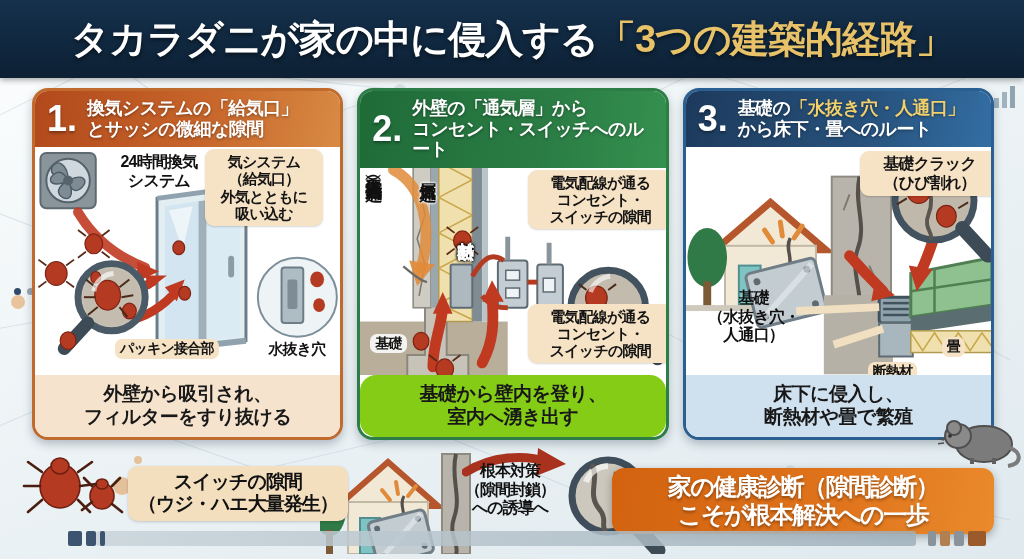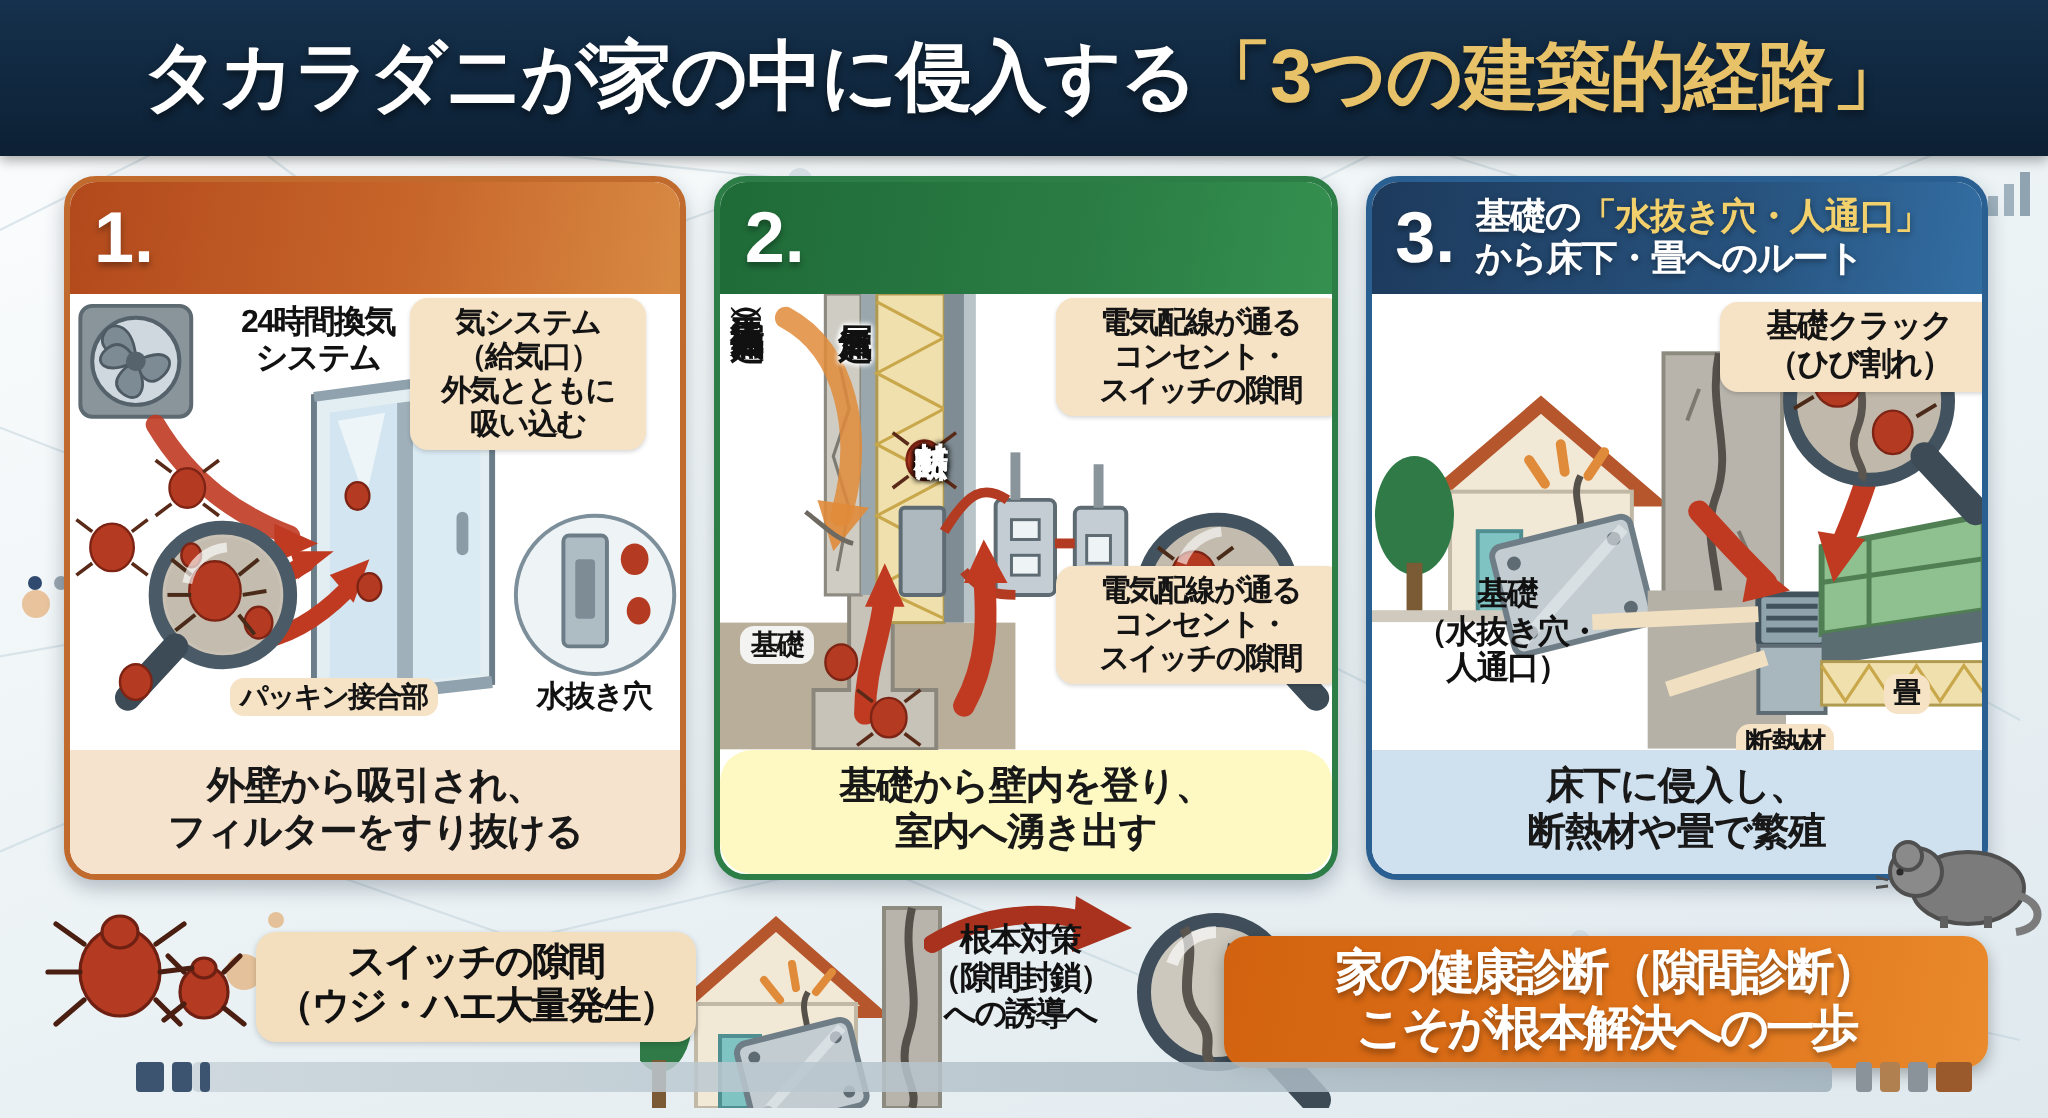--- a/index.html
+++ b/index.html
@@ -55,21 +55,21 @@
   .p1 .head{background:linear-gradient(100deg,#b2491c 0%,#c7652a 55%,#d88a43 100%);}
   .p2 .head{background:linear-gradient(100deg,#1f6b38 0%,#2a7c44 60%,#35914f 100%);}
   .p3 .head{background:linear-gradient(100deg,#1d3a5c 0%,#27527d 60%,#336ea3 100%);}
 
   .panel .body{flex:1;position:relative;background:#fff;overflow:hidden;}
   .panel .foot{
     padding:7px 6px 9px;text-align:center;font-size:19px;font-weight:bold;
     line-height:1.22;letter-spacing:-.5px;color:#181818;
   }
   .p1 .foot{background:#f6e3cd;}
-  .p2 .foot{background:#fef9c3;border-radius:16px;}
+  .p2 .foot{background:#84cc16;border-radius:16px;}
   .p3 .foot{background:#cfe0ef;}
   .p1{border:3px solid #c06a2d;}
   .p2{border:3px solid #2d7d46;}
   .p3{border:3px solid #2a5f92;}
 
   
   .callout{
     position:absolute;background:#f6e2c4;border-radius:9px;
     padding:4px 7px;font-size:15px;font-weight:bold;line-height:1.14;
     color:#141414;text-align:center;letter-spacing:-.8px;
@@ -180,20 +180,24 @@
 
   <div class="topbar">
     <h1><span>タカラダニが家の中に侵入する</span><span class="hl">「3つの建築的経路」</span></h1>
   </div>
 
   <div class="panels">
 
     <div class="panel p1">
       <div class="head">
         <div class="num">1.</div>
+        <div class="htxt">
+          <div>換気システムの「給気口」</div>
+          <div>とサッシの微細な隙間</div>
+        </div>
       </div>
       <div class="body">
         <svg viewBox="0 0 310 230" width="100%" height="100%" preserveAspectRatio="xMidYMid slice">
           <rect width="310" height="230" fill="#ffffff"></rect>
 
           <rect x="6" y="6" width="56" height="56" rx="6" fill="#8a949b" stroke="#5e6a72" stroke-width="2"></rect>
           <circle cx="34" cy="34" r="22" fill="#cfd8de" stroke="#55626b" stroke-width="2"></circle>
           <g fill="#7d8b95" stroke="#4e5a63" stroke-width="1.4">
             <path d="M34 34 C34 16 22 12 18 20 C14 28 24 32 34 34Z"></path>
             <path d="M34 34 C50 26 55 34 48 41 C41 48 36 42 34 34Z"></path>
@@ -279,20 +283,24 @@
 
         <div class="plain" style="left:222px;top:193px;width:80px;">水抜き穴</div>
       </div>
       <div class="foot" style="white-space:pre-line">外壁から吸引され、
 フィルターをすり抜ける</div>
     </div>
 
     <div class="panel p2">
       <div class="head">
         <div class="num">2.</div>
+        <div class="htxt">
+          <div>外壁の「通気層」から</div>
+          <div>コンセント・スイッチへのルート</div>
+        </div>
       </div>
       <div class="body">
         <svg viewBox="0 0 310 230" width="100%" height="100%" preserveAspectRatio="xMidYMid slice">
           <rect width="310" height="230" fill="#ffffff"></rect>
 
           <rect x="0" y="166" width="150" height="64" fill="#b9ae9a"></rect>
           <rect x="66" y="150" width="22" height="80" fill="#c9c4bb" stroke="#8d8madd" stroke-width="0"></rect>
           <rect x="48" y="200" width="62" height="30" fill="#c9c4bb"></rect>
           <path d="M66 150 L88 150 L88 200 L110 200 L110 230 L48 230 L48 200 L66 200 Z" fill="#c8c3b9" stroke="#8b877c" stroke-width="2"></path>
 

